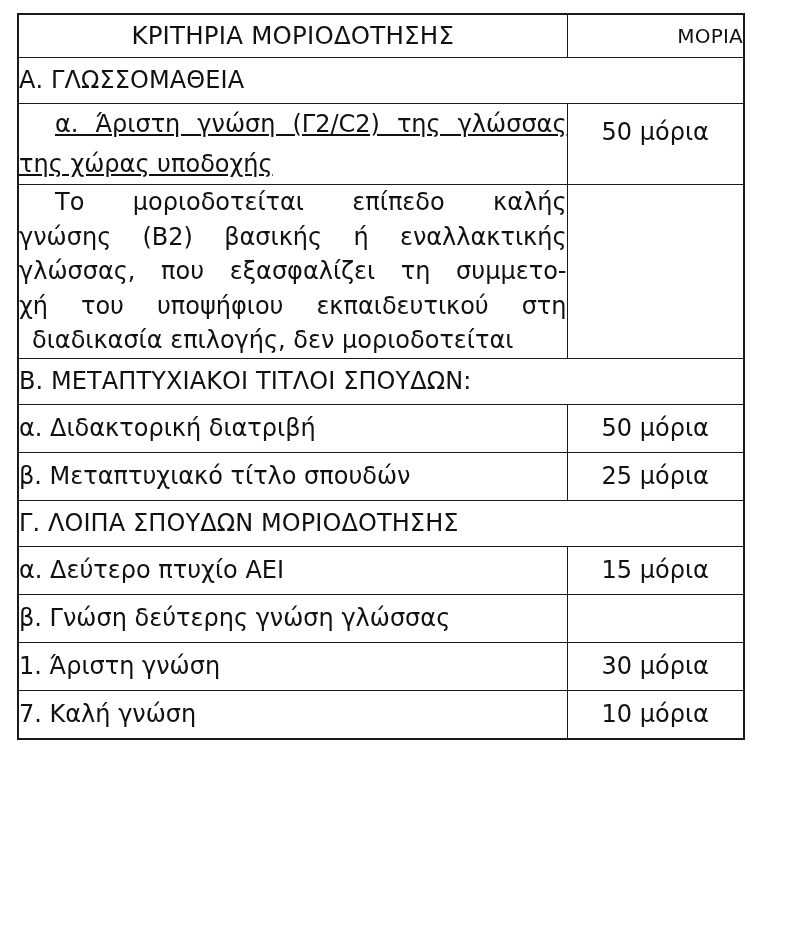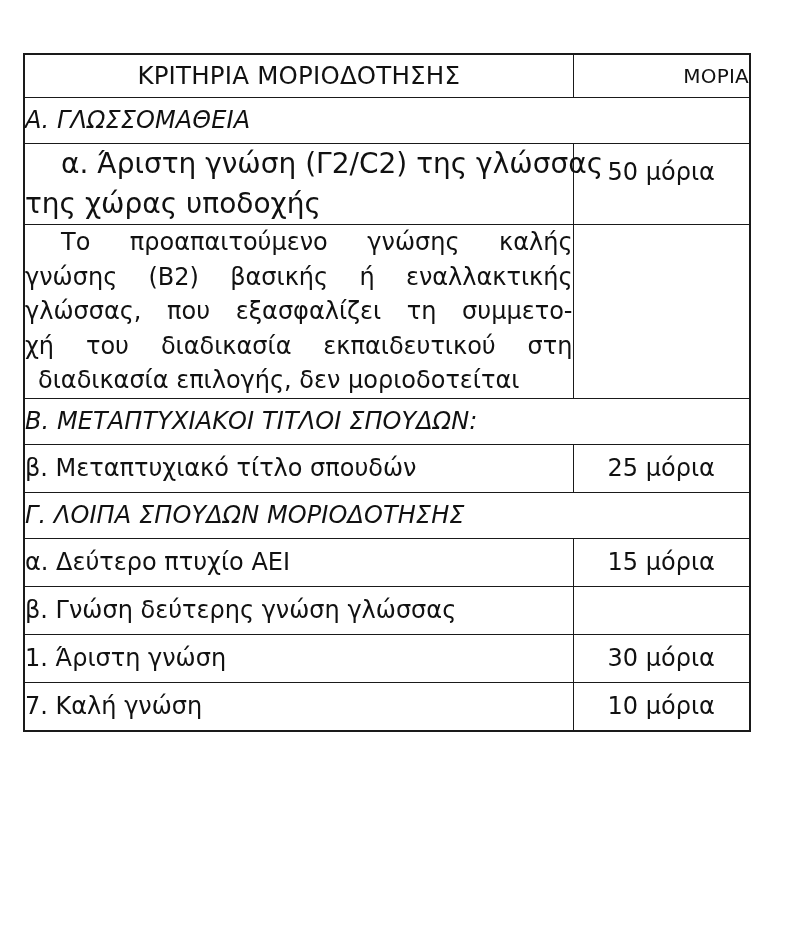--- a/index.html
+++ b/index.html
@@ -19,27 +19,26 @@
   .sheet {
     position: relative;
     width: 800px;
     height: 926px;
     background: #ffffff;
     box-sizing: border-box;
   }
 
   .criteria-table {
     position: absolute;
-    left: 23px;
+    left: 17px;
     top: 13px;
     width: 726px;
     border-collapse: collapse;
     table-layout: fixed;
     background: #ffffff;
-    margin-top: 40px;
   }
 
   .criteria-table col.col-criteria { width: 549px; }
   .criteria-table col.col-points    { width: 177px; }
 
   .criteria-table td {
     border: 1.6px solid #1a1a1a;
     padding: 0;
     vertical-align: top;
     background: #ffffff;
@@ -72,41 +71,41 @@
 
   
   .cell-section {
     text-align: left;
     font-size: 24px;
     line-height: 45px;
     height: 45px;
     padding-left: 35px;
     letter-spacing: 0.1px;
     white-space: nowrap;
-    font-style: italic;
   }
 
   
   .cell-item {
     text-align: left;
     font-size: 24px;
     line-height: 47px;
     height: 47px;
     padding-left: 45px;
     white-space: nowrap;
   }
 
   
   .cell-item-wrap {
     text-align: justify;
     text-align-last: left;
-    font-size: 28px;
+    font-size: 24px;
     line-height: 40px;
     padding: 7px 9px 9px 20px;
     hyphens: manual;
+    text-decoration: underline;
   }
   .cell-item-wrap .line {
     display: block;
     text-align: justify;
     text-align-last: justify;
     white-space: nowrap;
   }
   .cell-item-wrap .line.last {
     text-align-last: left;
   }
@@ -178,33 +177,37 @@
         <td class="cell-item-wrap">
           <span class="line indented">α. Άριστη γνώση (Γ2/C2) της γλώσσας</span>
           <span class="line last">της χώρας υποδοχής</span>
         </td>
         <td class="cell-points tall">50 μόρια</td>
       </tr>
 
 
       <tr>
         <td class="cell-note">
-          <span class="line indented">Το προαπαιτούμενο γνώσης καλής</span>
+          <span class="line indented">Το μοριοδοτείται επίπεδο καλής</span>
           <span class="line">γνώσης (Β2) βασικής ή εναλλακτικής</span>
           <span class="line">γλώσσας, που εξασφαλίζει τη συμμετο-</span>
-          <span class="line">χή του διαδικασία εκπαιδευτικού στη</span>
+          <span class="line">χή του υποψήφιου εκπαιδευτικού στη</span>
           <span class="line last">διαδικασία επιλογής, δεν μοριοδοτείται</span>
         </td>
         <td class="cell-points note"></td>
       </tr>
 
       <tr>
         <td class="cell-section" colspan="2">Β. ΜΕΤΑΠΤΥΧΙΑΚΟΙ ΤΙΤΛΟΙ ΣΠΟΥΔΩΝ:</td>
       </tr>
 
+      <tr>
+        <td class="cell-item">α. Διδακτορική διατριβή</td>
+        <td class="cell-points">50 μόρια</td>
+      </tr>
 
       <tr>
         <td class="cell-item">β. Μεταπτυχιακό τίτλο σπουδών</td>
         <td class="cell-points">25 μόρια</td>
       </tr>
 
       <tr>
         <td class="cell-section" colspan="2">Γ. ΛΟΙΠΑ ΣΠΟΥΔΩΝ ΜΟΡΙΟΔΟΤΗΣΗΣ</td>
       </tr>
 

